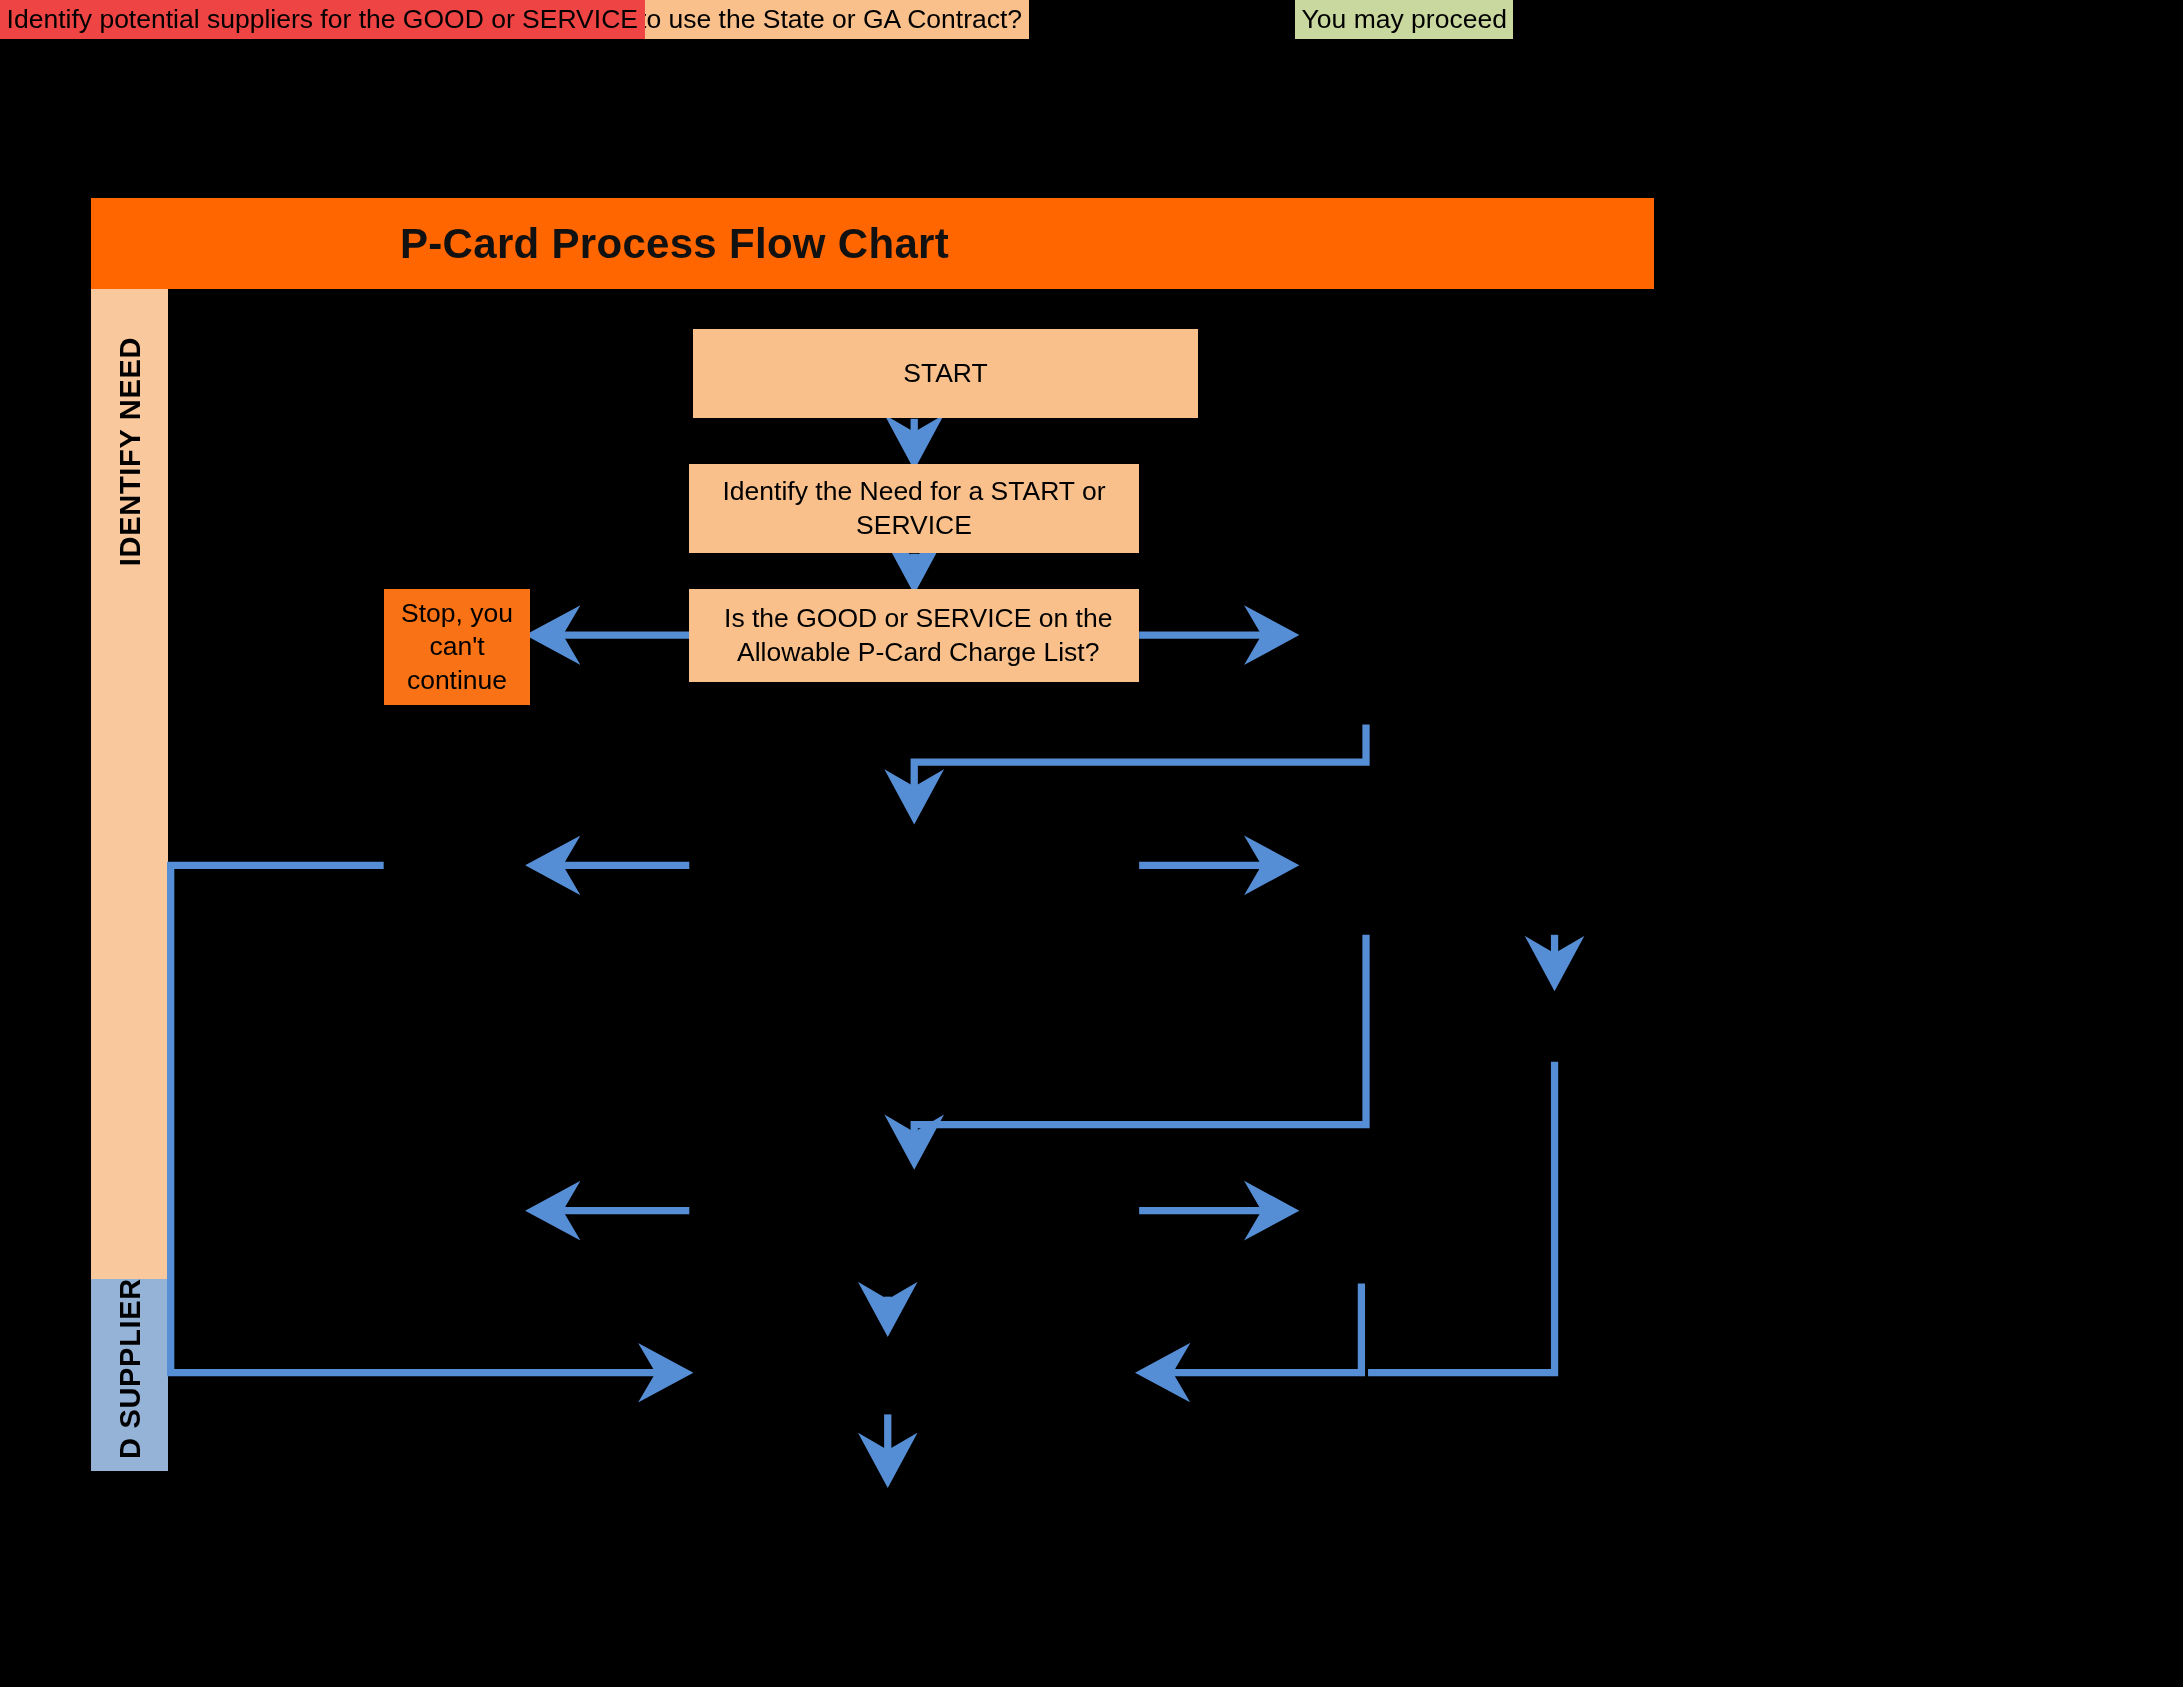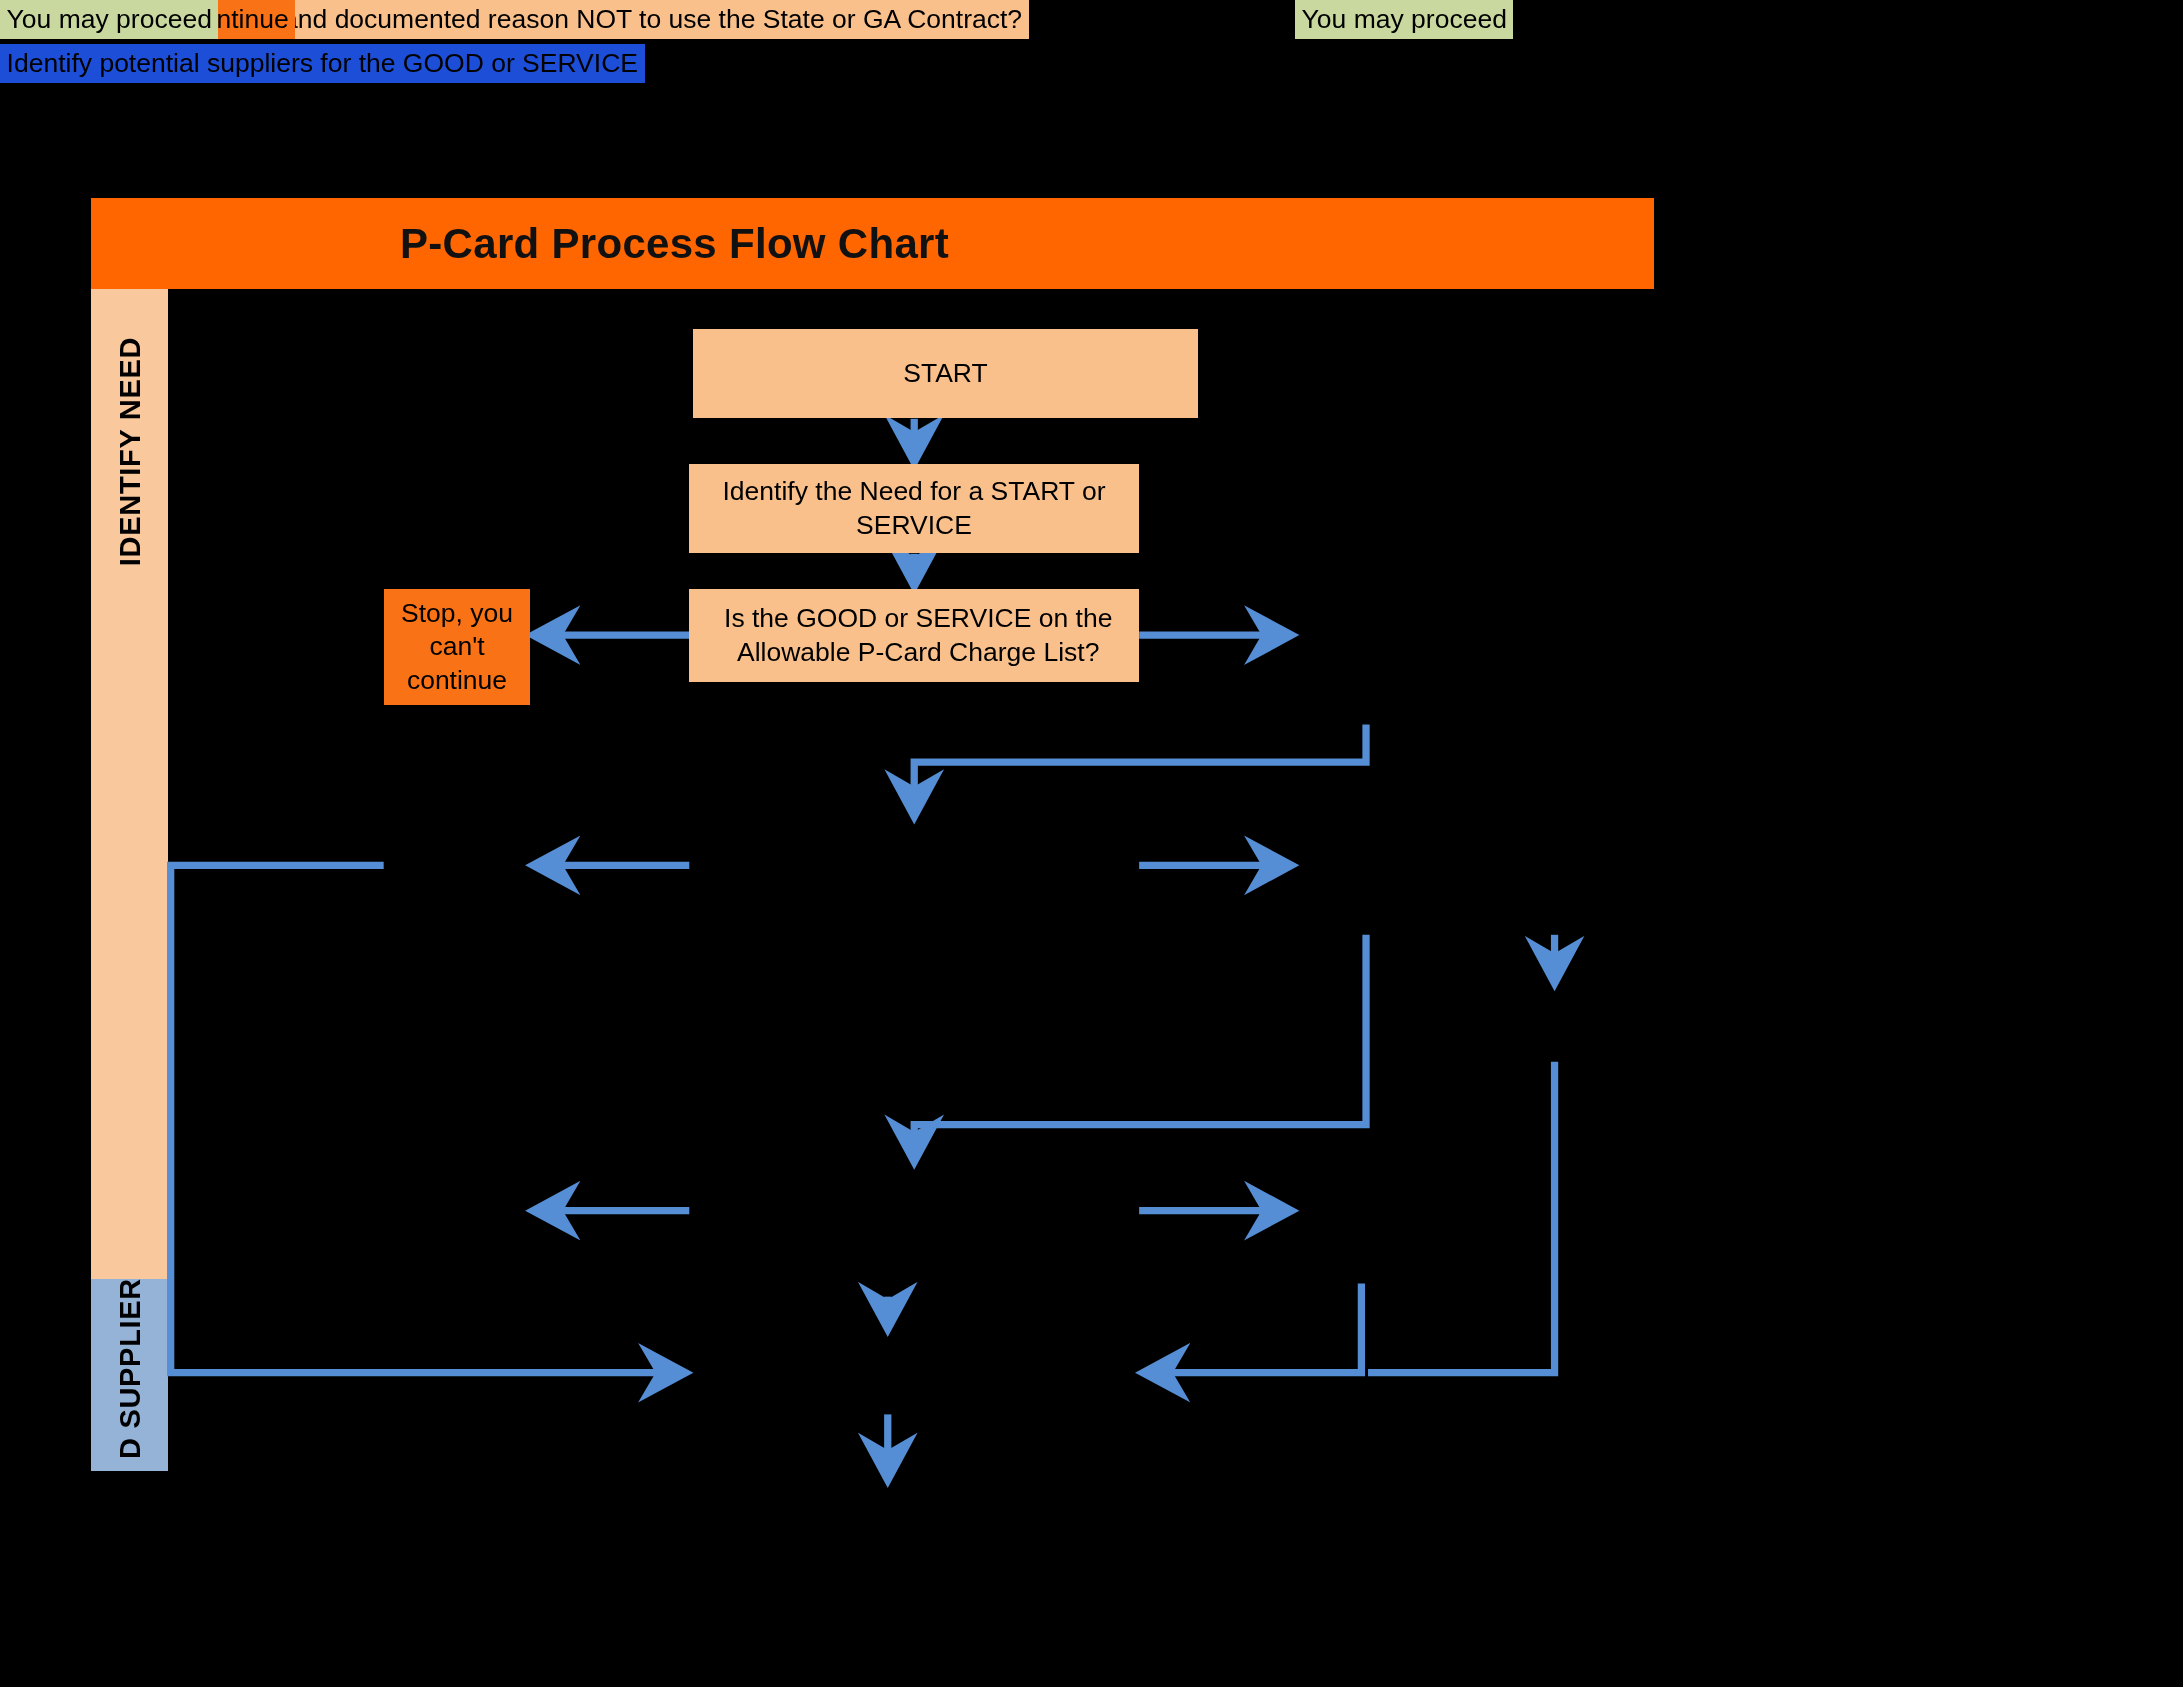--- a/index.html
+++ b/index.html
@@ -115,21 +115,21 @@
     justify-content: center;
     text-align: center;
     color: #000000;
     font-size: 26.5px;
     line-height: 1.26;
     padding: 2.6px 6.6px;
   }
   .node.orange { background: #F9C08C; }
   .node.green  { background: #C9D89E; }
   .node.red    { background: #f97316; }
-  .node.blue   { background: #1d4ed8; margin-top: 44px; }
+  .node.blue   { background: #ef4444; }
 
   
   #node-start            { left: 693px; top: 329px;  width: 505px; height: 89px; }
   #node-identify-need    { left: 689px; top: 464px;  width: 450px; height: 89px; }
   #node-q-allowable      { left: 689px; top: 589px;  width: 450px; height: 93px; padding-left: 15px; }
   #node-stop-1           { left: 384px;  top: 589px;  width: 146px; height: 116px; }
   #node-proceed-1        { left: 1295px; top": 0;     }
   #node-proceed-1        { left: 1295px; top: 589px;  width: 142px; height: 136px; }
 
   #node-q-contract       { left: 689px; top: 819px; width: 450px; height: 93px; }

